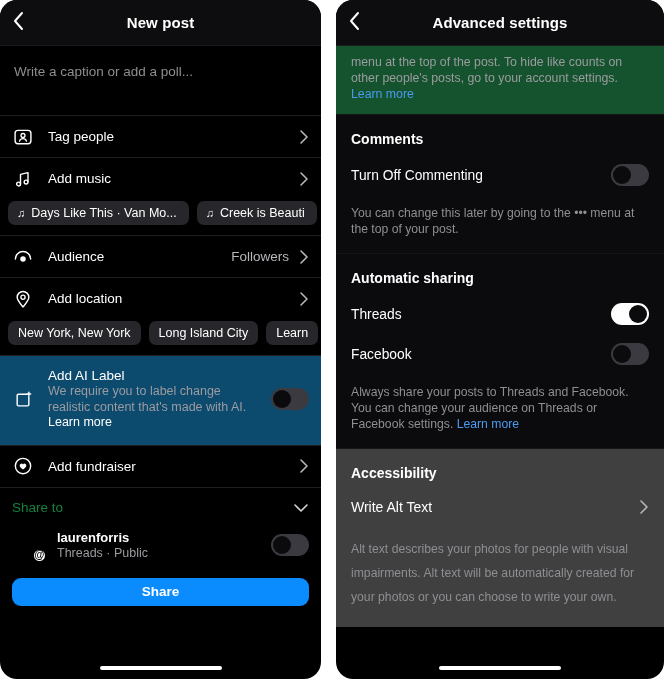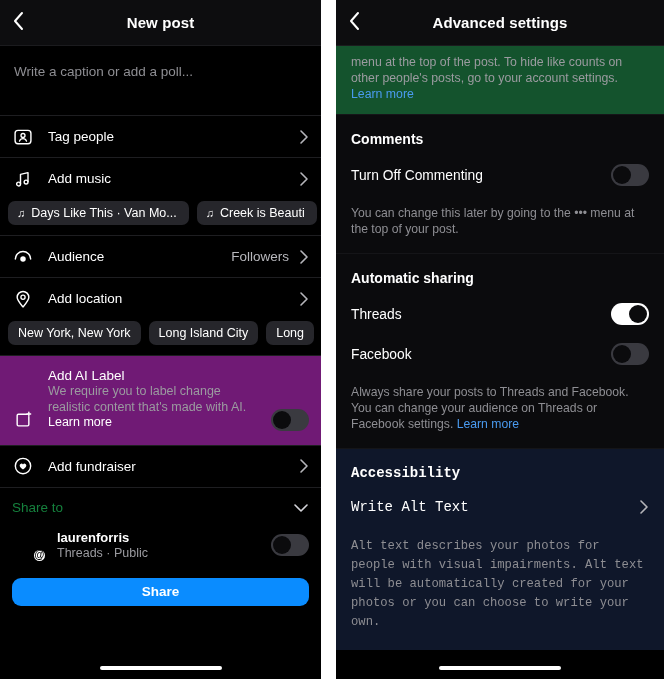--- a/index.html
+++ b/index.html
@@ -15,20 +15,21 @@
     background: #ffffff;
   }
 
   
   .panel {
     height: 679px;
     background: #000000;
     position: relative;
     overflow: hidden;
     color: #ffffff;
+    border-radius: 17px;
   }
   .panel-left  { width: 321px; }
   .gap         { width: 15px; background:#ffffff; height:679px; flex:0 0 15px; }
   .panel-right { width: 328px; }
 
   
   .navbar {
     height: 46px;
     background: #0d0d0f;
     display: flex;
@@ -88,23 +89,23 @@
   .row-value {
     font-size: 13.5px;
     color: #b8b8bd;
     margin-right: 10px;
   }
   .chev-right { width: 10px; height: 16px; flex: 0 0 10px; }
 
   
   .row-ai {
     display: flex;
-    align-items: flex-end;
+    align-items: center;
     padding: 12px 12px 14px 12px;
-    background: #701a75;
+    background: #0c4a6e;
   }
   .row-ai .row-icon { margin-top: 2px; }
   .ai-texts { flex: 1; padding-right: 8px; }
   .ai-title { font-size: 13.5px; color:#ffffff; margin-bottom: 1px; }
   .ai-sub   { font-size: 12.5px; color:#9b9ba0; line-height: 15.5px; }
   .ai-sub b { color:#ffffff; font-weight: normal; }
 
   
   .chip-strip {
     display: flex;
@@ -232,25 +233,25 @@
   }
   .setting-label { font-size: 13.8px; color:#ffffff; flex:1; }
   .helper-text {
     padding: 10px 15px 16px 15px;
     font-size: 12.2px;
     line-height: 16px;
     color: #8e8e93;
   }
   .rp-divider { height: 1px; background:#151518; }
   .rp-section { background: #0b0b0d; }
-  .rp-section.alt { background: #0f172a; font-family: Liberation Mono, monospace; }
+  .rp-section.alt { background: #404040; }
   .alt-desc {
     padding: 12px 15px 18px 15px;
     font-size: 12.2px;
-    line-height: 19px;
+    line-height: 24px;
     color: #8e8e93;
   }
   .clickable-row {
     display:flex; align-items:center;
     padding: 10px 15px;
     cursor: pointer;
   }
   .clickable-row .setting-label { font-size: 14px; }
 </style>
 </head>
@@ -356,21 +357,21 @@
     </div>
 
     <div class="chip-strip">
       <div class="chip">
         <span>New York, New York</span>
       </div>
       <div class="chip">
         <span>Long Island City</span>
       </div>
       <div class="chip">
-        <span>Long</span>
+        <span>Learn</span>
       </div>
     </div>
 
     <div class="divider"></div>
 
     <div class="row-ai">
       <span class="row-icon">
         <svg width="20" height="20" viewBox="0 0 24 24">
           <path d="M17 5H6.5A1.5 1.5 0 0 0 5 6.5v11A1.5 1.5 0 0 0 6.5 19h11a1.5 1.5 0 0 0 1.5-1.5V8" fill="none" stroke="#fff" stroke-width="1.7" stroke-linecap="round"></path>
           <path d="M19 2.5v4.4M16.8 4.7h4.4" stroke="#fff" stroke-width="1.7" stroke-linecap="round"></path>

